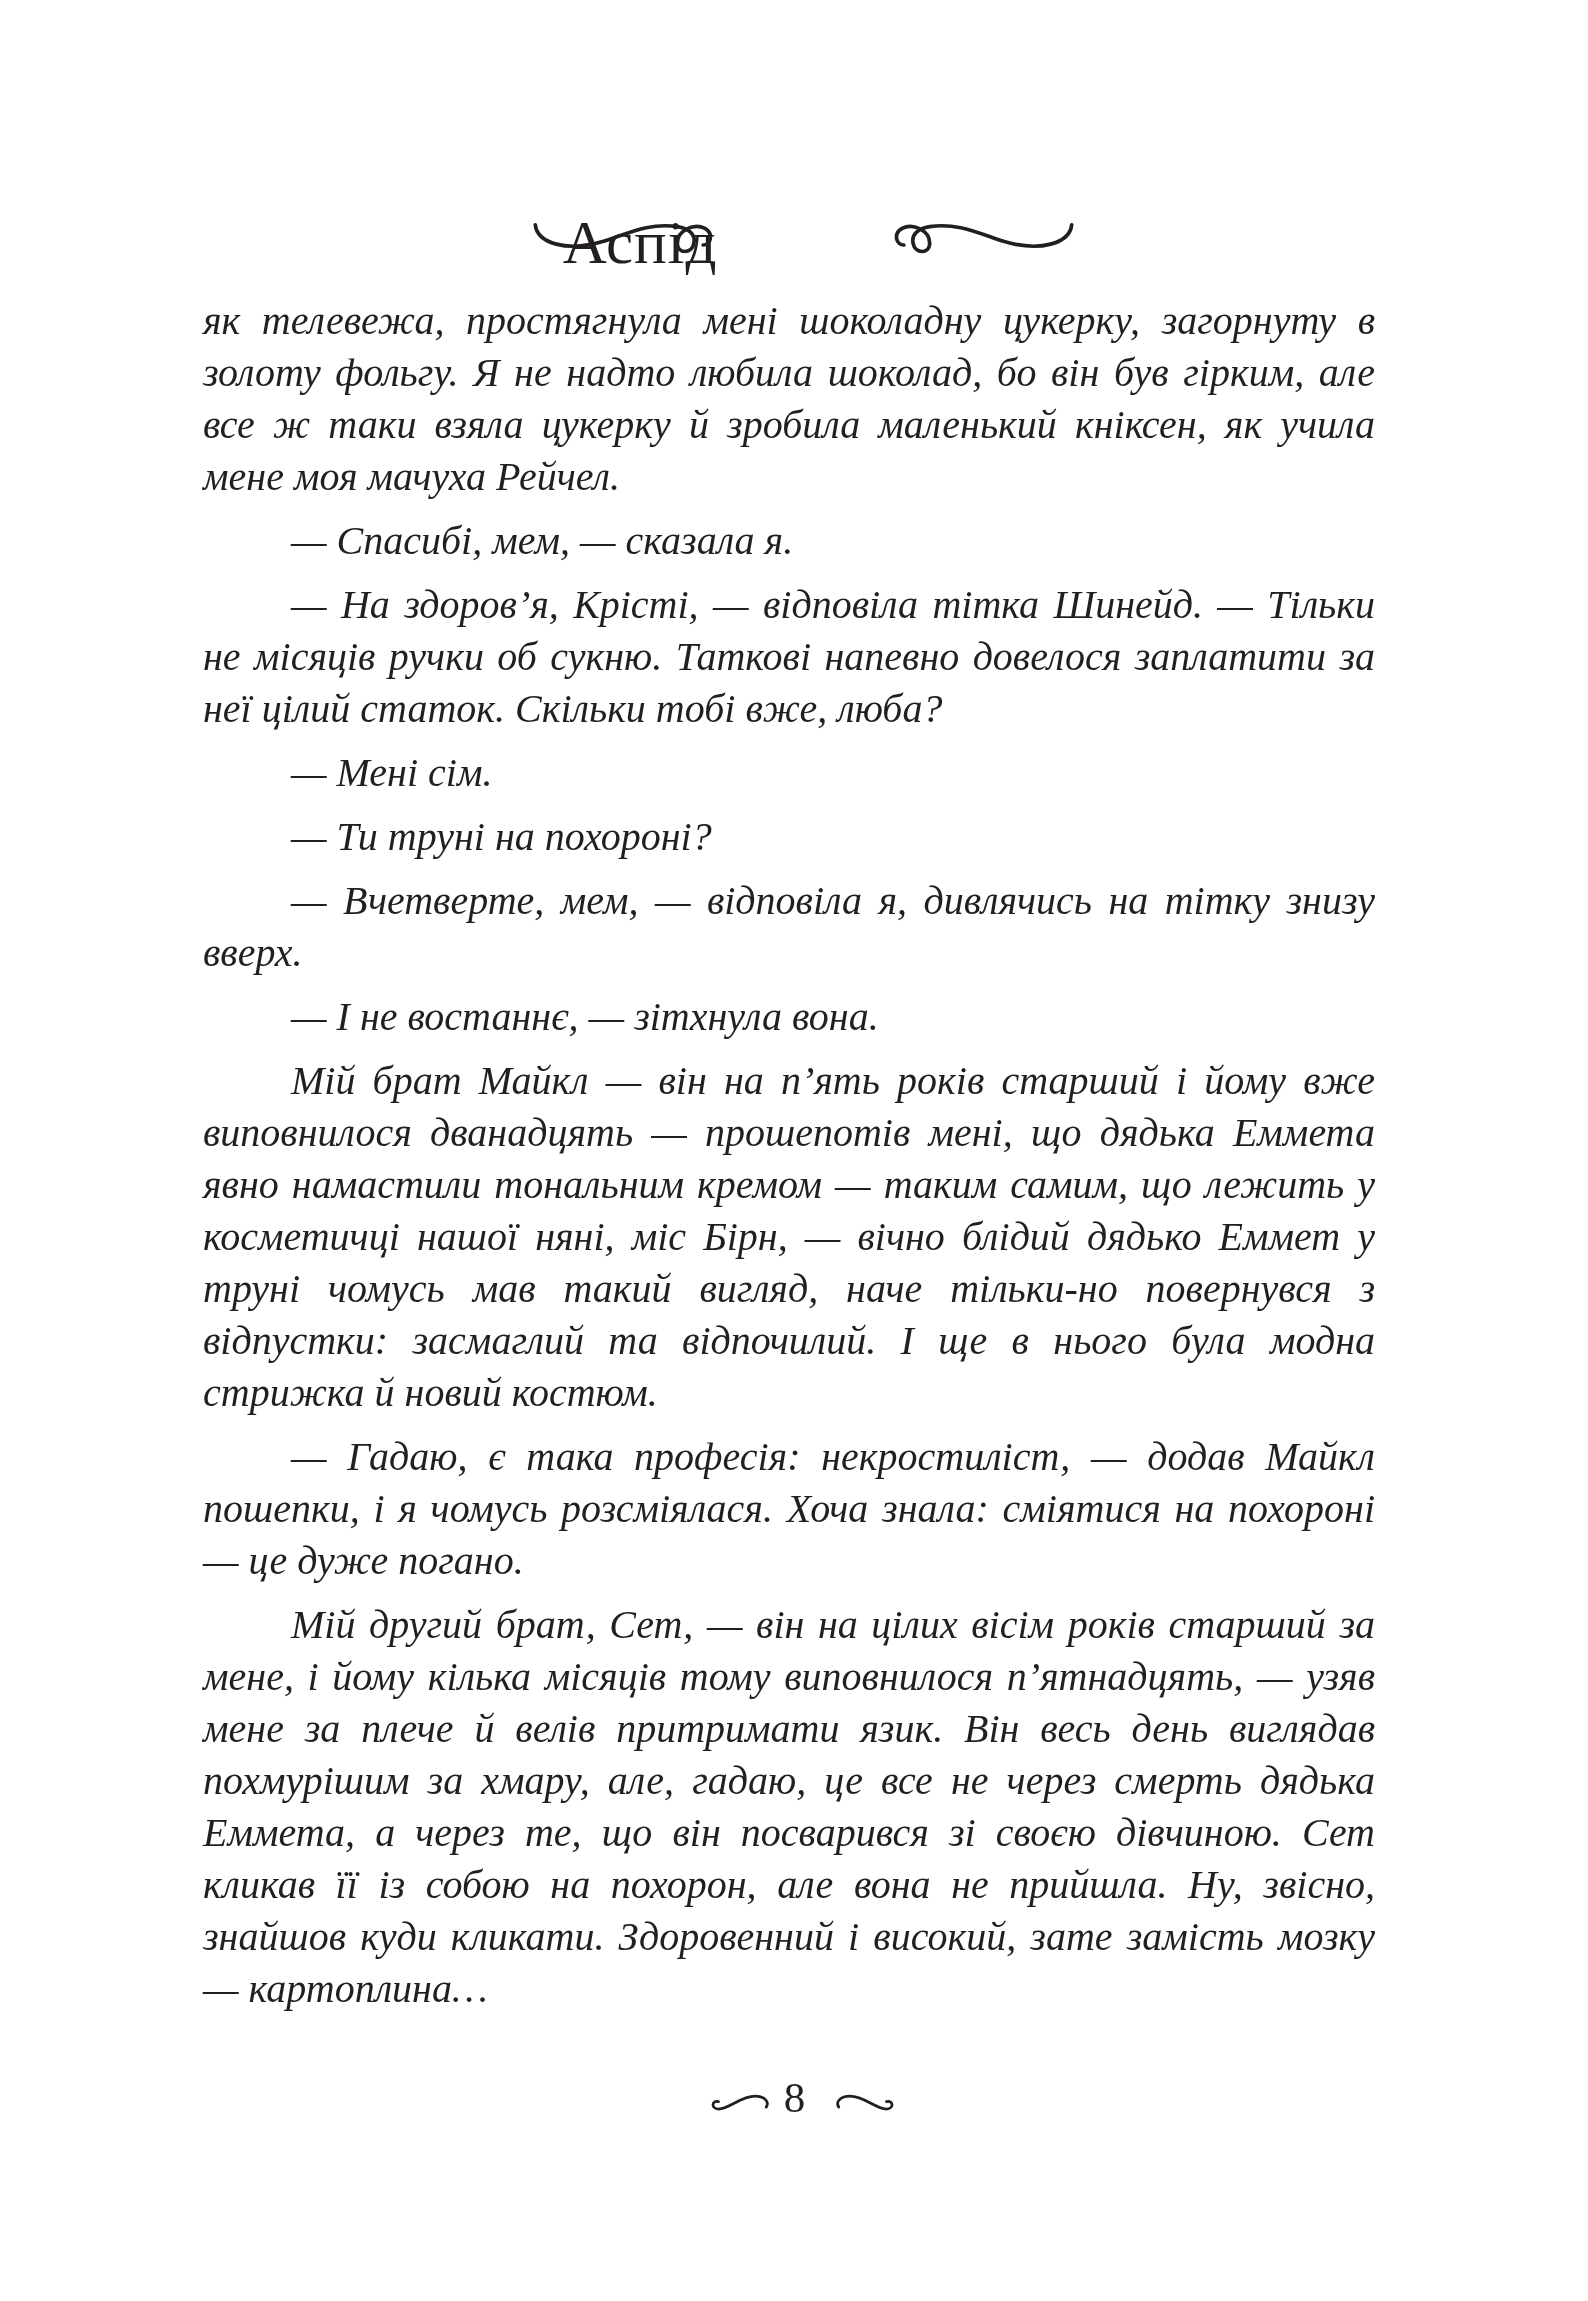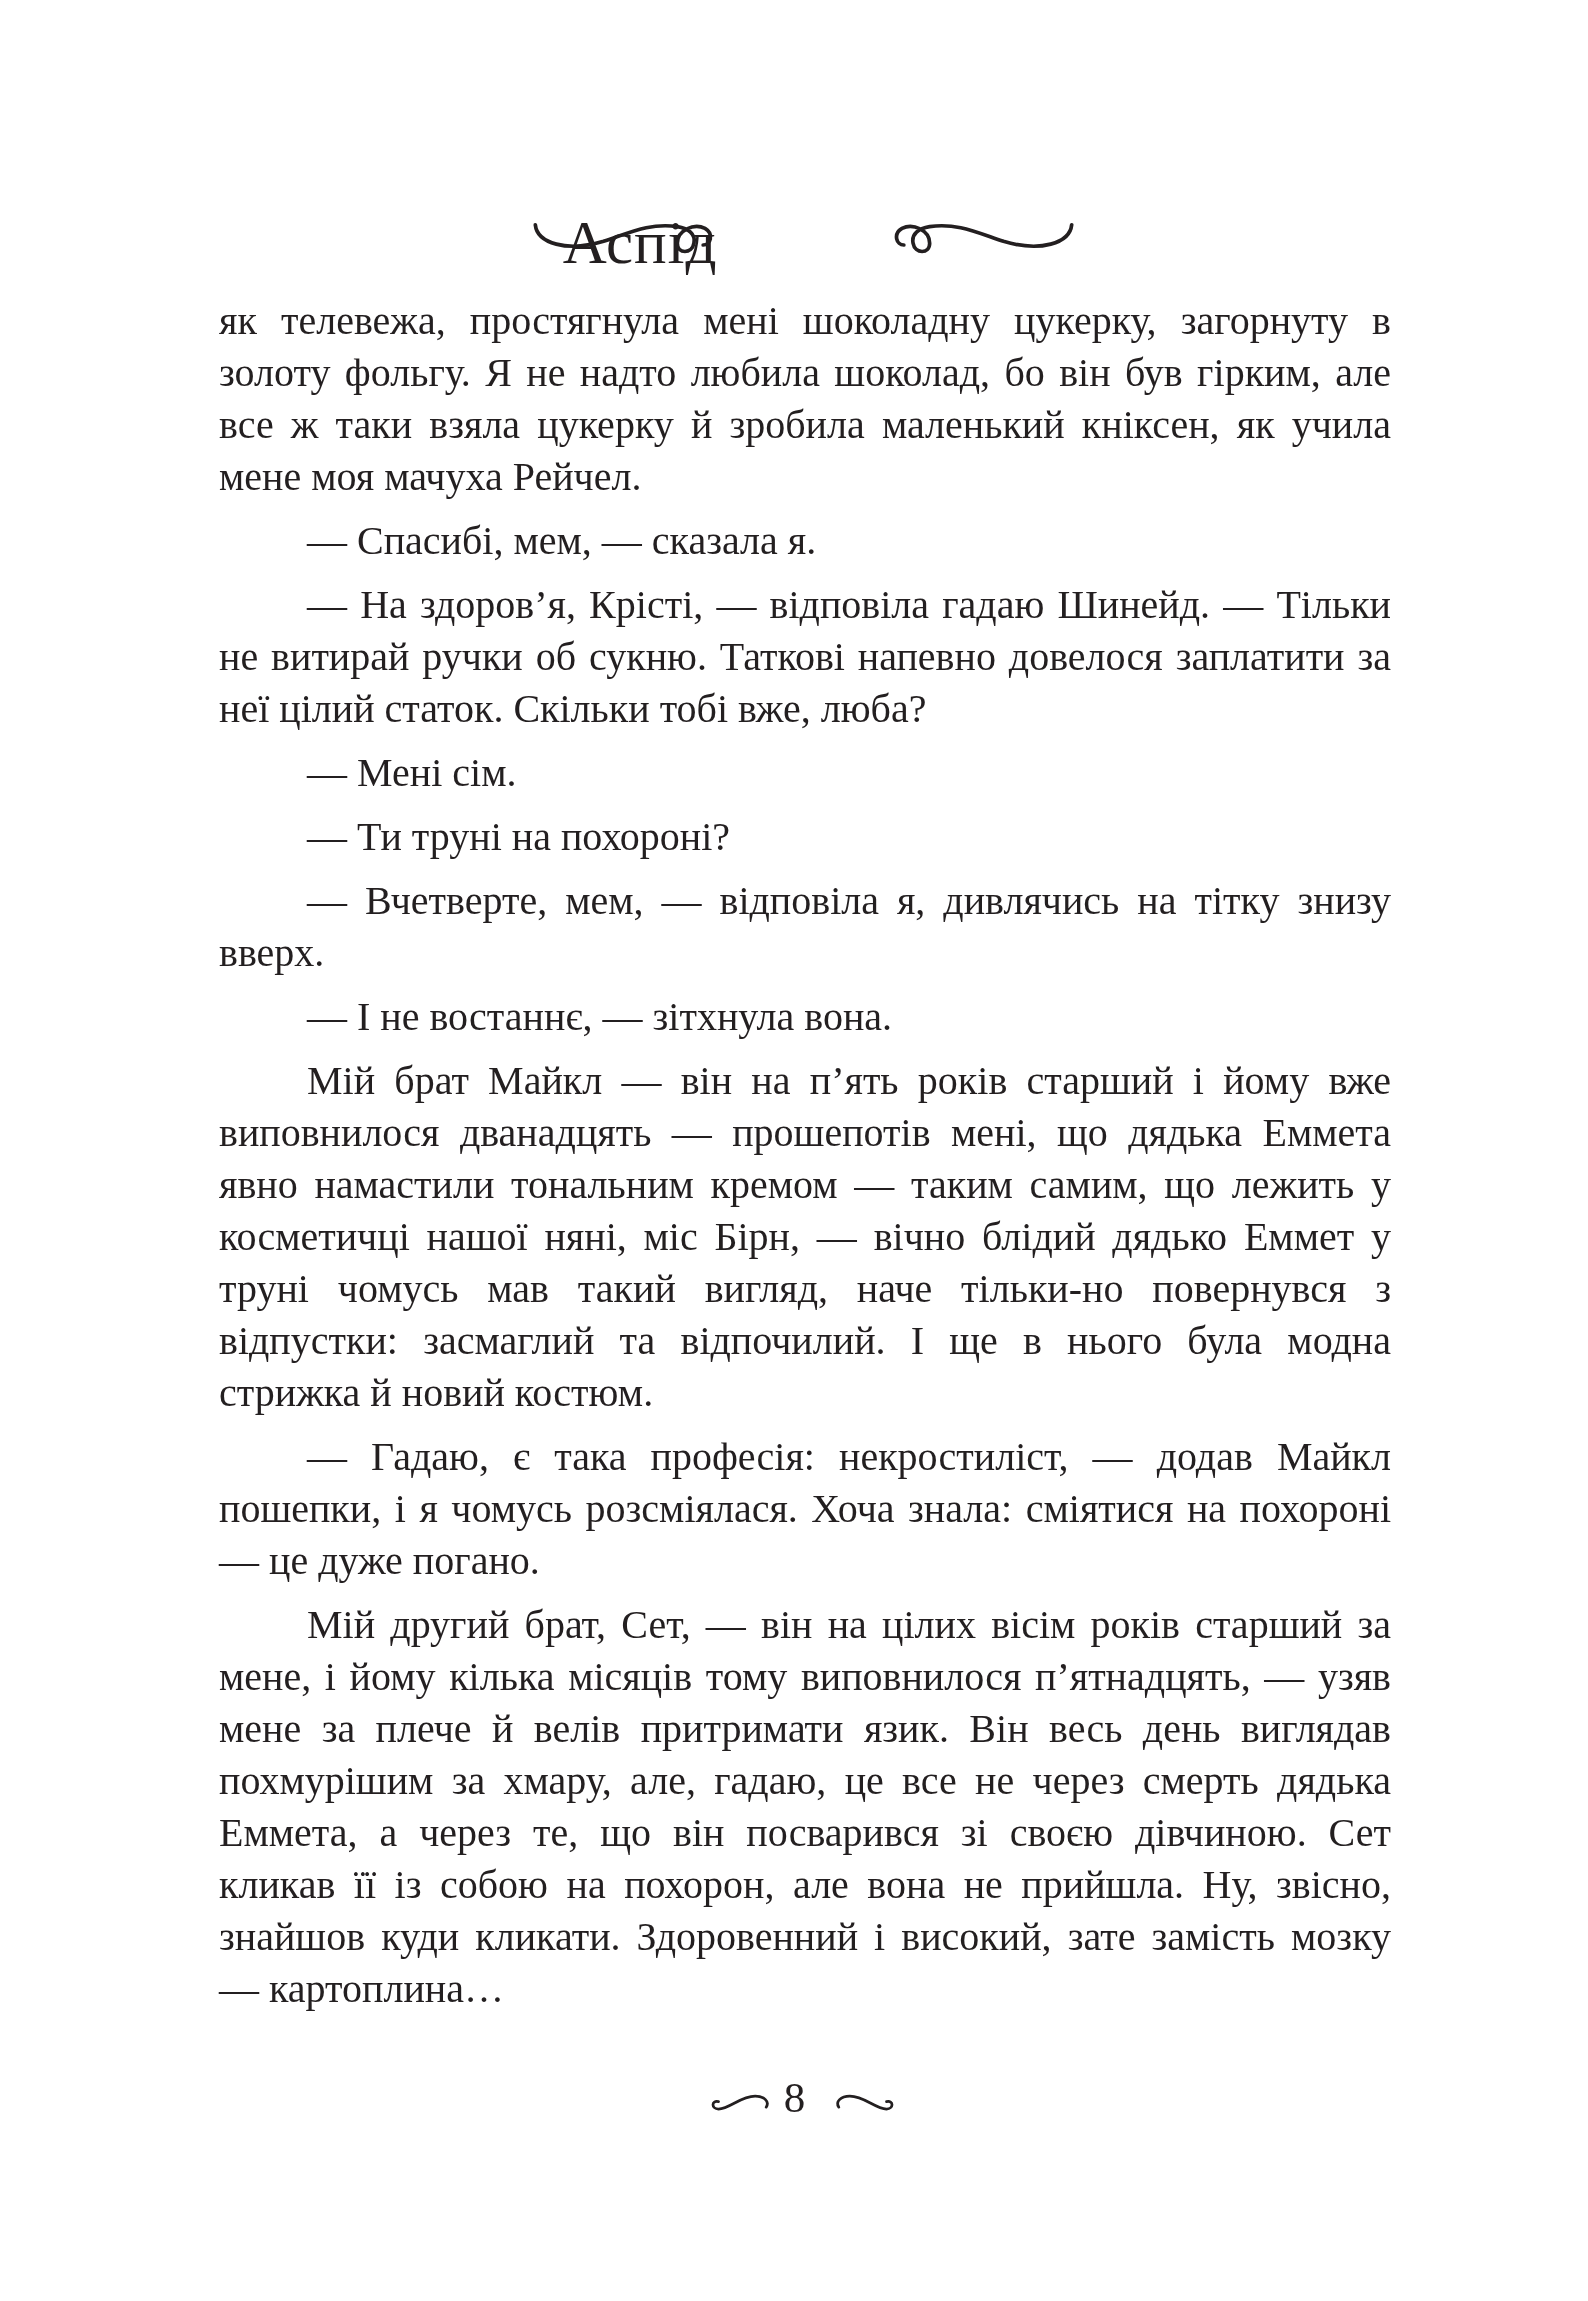--- a/index.html
+++ b/index.html
@@ -10,23 +10,24 @@
   }
   .running-head {
     position: absolute; left: 0; top: 186px; width: 1589px; height: 102px;
   }
   .running-head svg.orn { position: absolute; top: 0; }
   .head-title {
     position: absolute; left: 0; width: 1280px; top: 210px;
     text-align: center; font-size: 61px; line-height: 65px; letter-spacing: 0.9px;
   }
   .text-block {
-    position: absolute; left: 219px; top: 295px; width: 1172px;
+    position: absolute; left: 203px; top: 295px; width: 1172px;
     font-size: 40px; line-height: 52px;
     text-align: justify;
+    font-style: italic;
   }
   .text-block p { margin: 0; }
   .text-block p.indent { text-indent: 88px; margin-top: 12px; }
   .text-block p.noindent { text-indent: 0; }
   .folio {
     position: absolute; left: 0; top: 2067px; width: 1589px; height: 74px;
   }
   .folio-num {
     position: absolute; left: 0; width: 1589px; top: 2070px;
     text-align: center; font-size: 43px; line-height: 56px;
@@ -42,21 +43,21 @@
   </svg>
   <svg class="orn" style="left:892px; transform: scaleX(-1);" width="186" height="83" viewBox="0 0 200 90">
     <path d="M6 42 C 8 62, 40 72, 80 60 C 110 50, 130 40, 160 44 C 172 46, 180 52, 178 62 C 176 74, 160 74, 160 62 C 160 48, 178 40, 190 46 C 200 52, 196 64, 188 64" stroke-width="4"></path>
   </svg>
 </div>
 <div class="head-title">Аспід</div>
 
 <div class="text-block">
   <p class="noindent">як телевежа, простягнула мені шоколадну цукерку, загорнуту в золоту фольгу. Я не надто любила шоколад, бо він був гірким, але все ж таки взяла цукерку й зробила маленький кніксен, як учила мене моя мачуха Рейчел.</p>
   <p class="indent">— Спасибі, мем, — сказала я.</p>
-  <p class="indent">— На здоров’я, Крісті, — відповіла гадаю Шинейд. — Тільки не витирай ручки об сукню. Таткові напевно довелося заплатити за неї цілий статок. Скільки тобі вже, люба?</p>
+  <p class="indent">— На здоров’я, Крісті, — відповіла тітка Шинейд. — Тільки не місяців ручки об сукню. Таткові напевно довелося заплатити за неї цілий статок. Скільки тобі вже, люба?</p>
   <p class="indent">— Мені сім.</p>
   <p class="indent">— Ти труні на похороні?</p>
   <p class="indent">— Вчетверте, мем, — відповіла я, дивлячись на тітку знизу вверх.</p>
   <p class="indent">— І не востаннє, — зітхнула вона.</p>
   <p class="indent">Мій брат Майкл — він на п’ять років старший і йому вже виповнилося дванадцять — прошепотів мені, що дядька Еммета явно намастили тональним кремом — таким самим, що лежить у косметичці нашої няні, міс Бірн, — вічно блідий дядько Еммет у труні чомусь мав такий вигляд, наче тільки-но повернувся з відпустки: засмаглий та відпочилий. І ще в нього була модна стрижка й новий костюм.</p>
   <p class="indent">— Гадаю, є така професія: некростиліст, — додав Майкл пошепки, і я чомусь розсміялася. Хоча знала: сміятися на похороні — це дуже погано.</p>
   <p class="indent">Мій другий брат, Сет, — він на цілих вісім років старший за мене, і йому кілька місяців тому виповнилося п’ятнадцять, — узяв мене за плече й велів притримати язик. Він весь день виглядав похмурішим за хмару, але, гадаю, це все не через смерть дядька Еммета, а через те, що він посварився зі своєю дівчиною. Сет кликав її із собою на похорон, але вона не прийшла. Ну, звісно, знайшов куди кликати. Здоровенний і високий, зате замість мозку — картоплина…</p>
 </div>
 
 <div class="folio">

